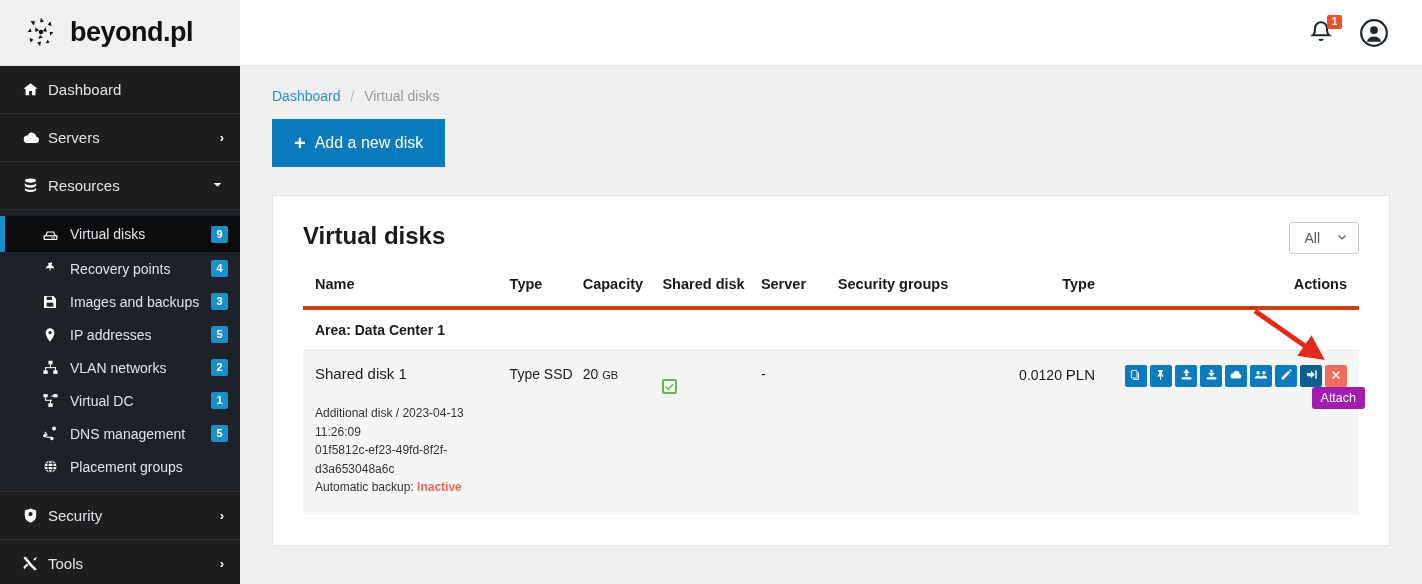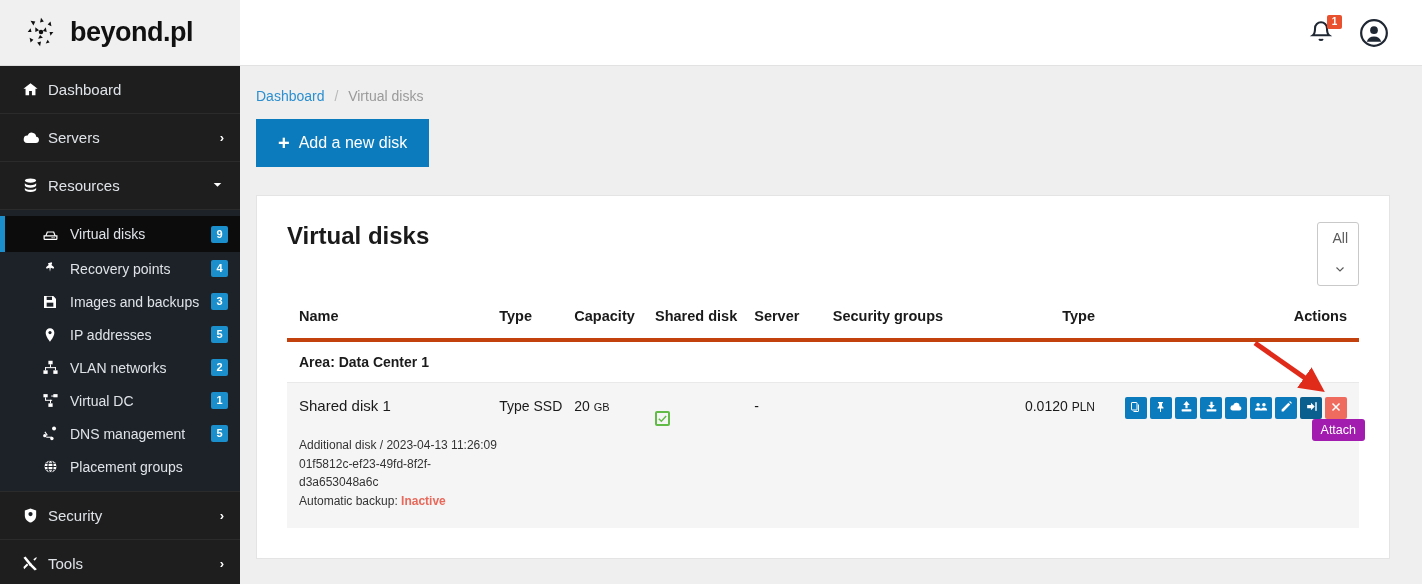--- a/index.html
+++ b/index.html
@@ -76,21 +76,21 @@
     padding-right: 34px; gap: 26px;
   }
   .bell-wrap { position: relative; width: 26px; height: 28px; cursor: pointer; }
   .bell-badge {
     position: absolute; top: -4px; right: -8px;
     background: #e8502e; color: #fff; font-size: 10px; font-weight: bold;
     width: 15px; height: 14px; line-height: 14px; text-align: center; border-radius: 2px;
   }
   .avatar-ic { width: 28px; height: 28px; cursor: pointer; }
 
-  .content { padding: 22px 32px 0 16px; }
+  .content { padding: 22px 32px 0 32px; }
   .breadcrumb { font-size: 14px; color: #9a9a9a; margin-bottom: 15px; }
   .breadcrumb a { color: #2b8fd0; text-decoration: none; cursor: pointer; }
   .breadcrumb .sep { margin: 0 6px; color: #b8b8b8; }
 
   .btn-add {
     display: inline-flex; align-items: center; gap: 9px;
     background: #0b7bbd; color: #ffffff; border: none;
     font-size: 16px; padding: 14px 22px; cursor: pointer;
     font-family: "Liberation Sans", sans-serif;
   }
@@ -100,21 +100,20 @@
     margin-top: 28px; background: #ffffff; border: 1px solid #e4e4e4;
     padding: 26px 30px 30px 30px; position: relative;
   }
   .card-head { display: flex; align-items: flex-start; justify-content: space-between; }
   .card-title { font-size: 24px; font-weight: bold; color: #1a1a1a; }
   .select-all {
     border: 1px solid #c9c9c9; background: #fff; border-radius: 3px;
     font-size: 14px; color: #5a5a5a; padding: 7px 10px 7px 14px;
     display: flex; align-items: center; gap: 16px; cursor: pointer;
     font-family: "Liberation Sans", sans-serif;
-    flex-direction: column;
   }
 
   table.disks { width: 100%; border-collapse: collapse; margin-top: 22px; }
   table.disks thead th {
     text-align: left; font-size: 14.5px; font-weight: bold; color: #1a1a1a;
     padding: 0 0 14px 0; border-bottom: 4px solid #c2410c; white-space: nowrap;
   }
   th.c-name { width: 232px; padding-left: 12px !important; }
   th.c-type { width: 82px; }
   th.c-cap  { width: 84px; }
@@ -129,21 +128,21 @@
     padding: 12px 0 12px 12px; border-bottom: 1px solid #e9e9e9;
   }
   tr.disk-row td { background: #f5f5f5; vertical-align: top; padding: 14px 0 18px 0; }
   tr.disk-row td.name-cell { padding-left: 12px; }
   .disk-name { font-size: 15px; color: #1a1a1a; margin-bottom: 22px; }
   .disk-meta { font-size: 12px; color: #333333; line-height: 1.55; }
   .inactive { color: #e8685a; font-weight: bold; }
   td.cell-mid { font-size: 14px; color: #1a1a1a; padding-top: 15px !important; }
   .cap-unit { font-size: 11px; }
   td.cost-cell { text-align: right; padding-right: 30px !important; font-size: 14px; color: #1a1a1a; padding-top: 15px !important; }
-  .cost-unit { font-size: 12px; }
+  .cost-unit { font-size: 15px; }
 
   .chk-on {
     width: 15px; height: 15px; border: 2px solid #62bb46; border-radius: 2px;
     display: inline-flex; align-items: center; justify-content: center;
     margin-top: 14px;
   }
 
   td.actions-cell { text-align: right; padding-right: 12px !important; padding-top: 14px !important; position: relative; }
   .act-group { display: inline-flex; gap: 3px; }
   .act-btn {

